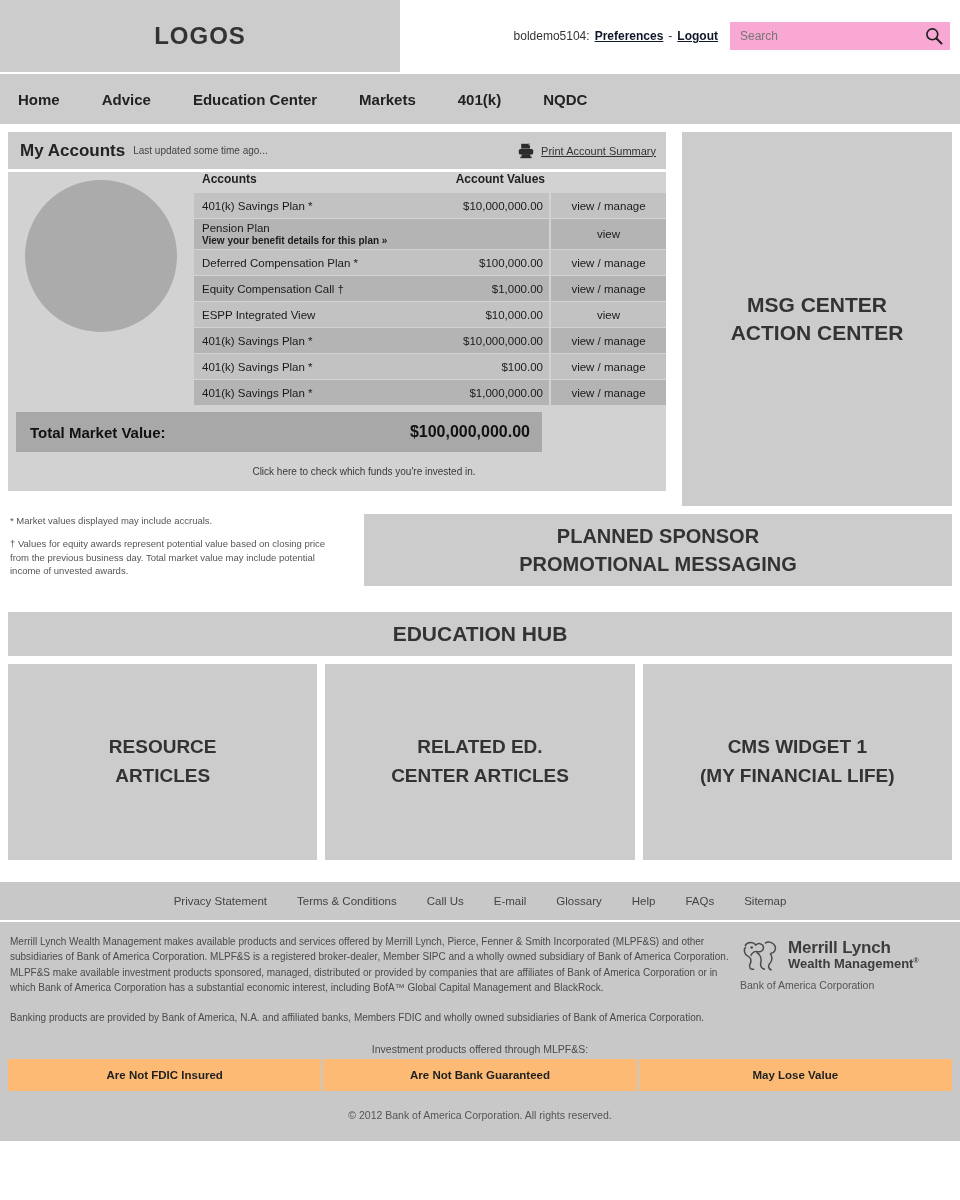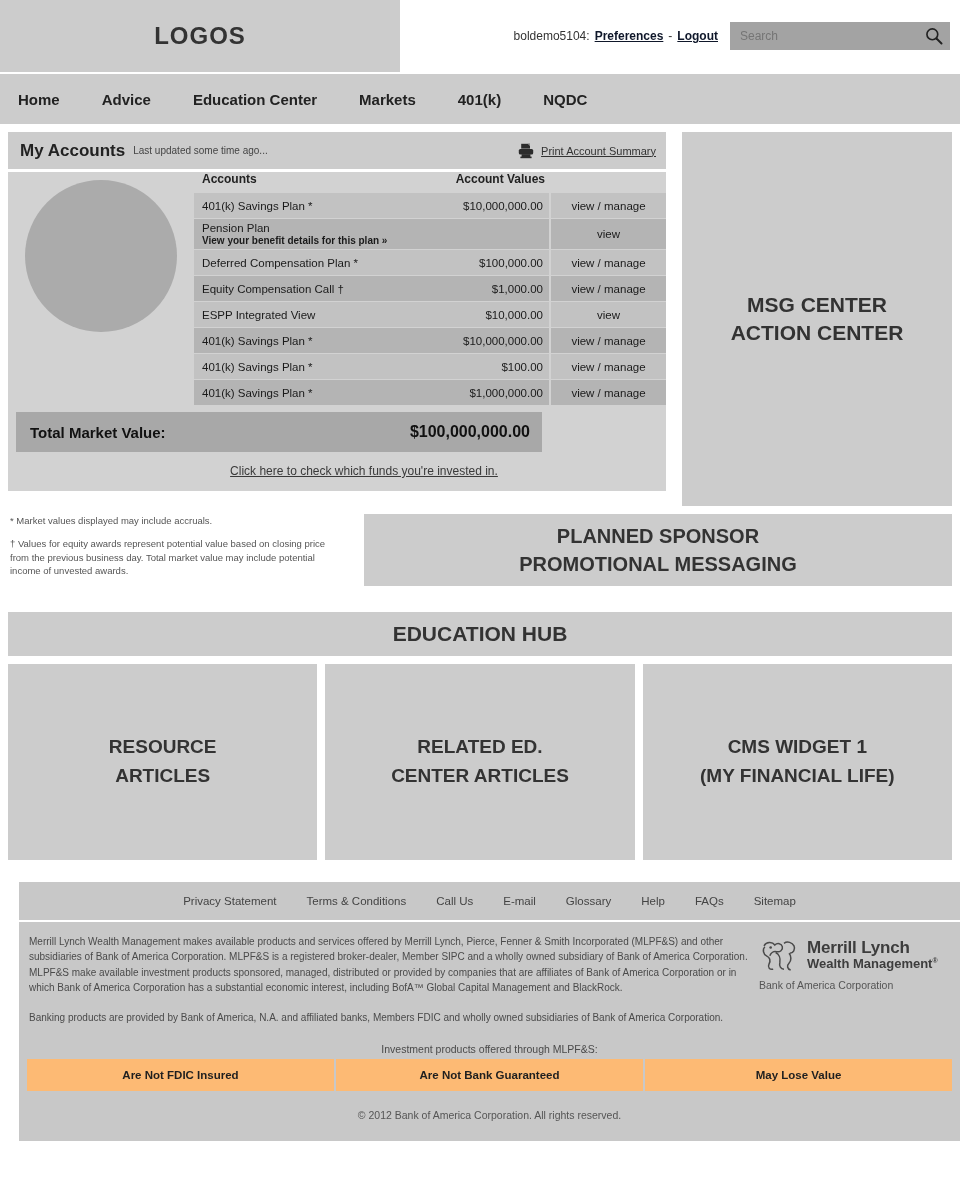--- a/index.html
+++ b/index.html
@@ -51,21 +51,21 @@
   }
   .user-name { font-weight: normal; }
   .user-area a {
     color: #0f172a;
     font-weight: bold;
   }
   .dash-sep { color: #333; }
   .search-box {
     width: 220px;
     height: 28px;
-    background: #a3a3a3;
+    background: #f9a8d4;
     display: flex;
     align-items: center;
     padding: 0 8px;
     position: relative;
   }
   .search-input {
     border: 0;
     background: transparent;
     outline: none;
     font-family: "Liberation Sans", sans-serif;
@@ -206,23 +206,22 @@
   }
   .total-label { font-size: 15px; font-weight: bold; color: #111; }
   .total-value { margin-left: auto; font-size: 16px; font-weight: bold; color: #111; }
 
   .funds-link-wrap {
     padding: 9px 0 12px 0;
     text-align: center;
     padding-left: 54px;
   }
   .funds-link {
-    font-size: 12px;
+    font-size: 10px;
     color: #3a3a3a;
-    text-decoration: underline;
     cursor: pointer;
     text-align: center;
   }
 
   .msg-center {
     flex: 1;
     background: #cccccc;
     height: 374px;
     display: flex;
     align-items: center;
@@ -290,21 +289,21 @@
     text-align: center;
   }
   .edu-card-text {
     font-size: 19px;
     font-weight: bold;
     color: #333333;
     line-height: 1.5;
   }
 
   
-  .footer { margin-top: 22px; padding-left: 19px; }
+  .footer { margin-top: 22px; }
   .footer-nav {
     background: #c8c8c8;
     height: 40px;
     display: flex;
     align-items: center;
     justify-content: center;
     gap: 30px;
     border-bottom: 2px solid #ffffff;
   }
   .footer-nav a {

